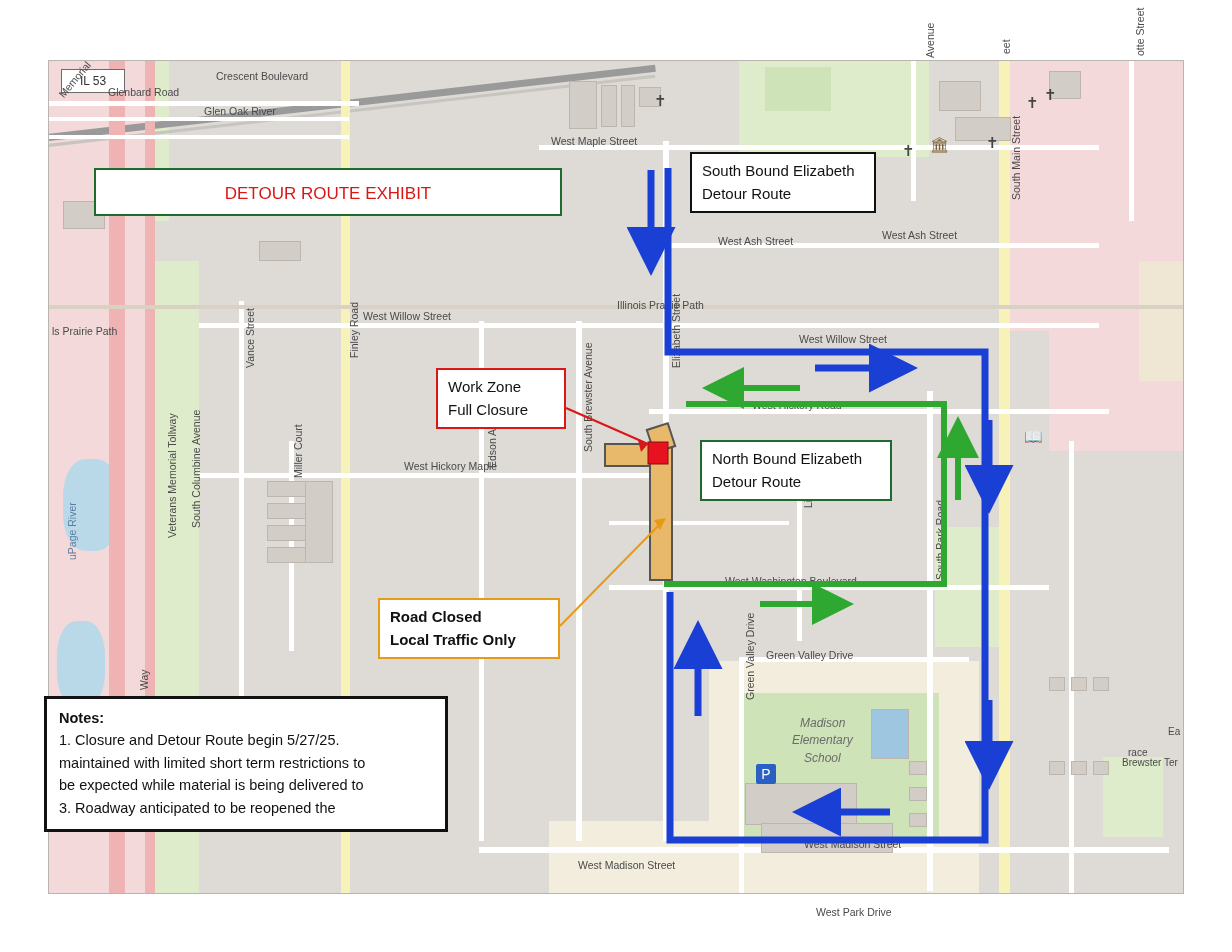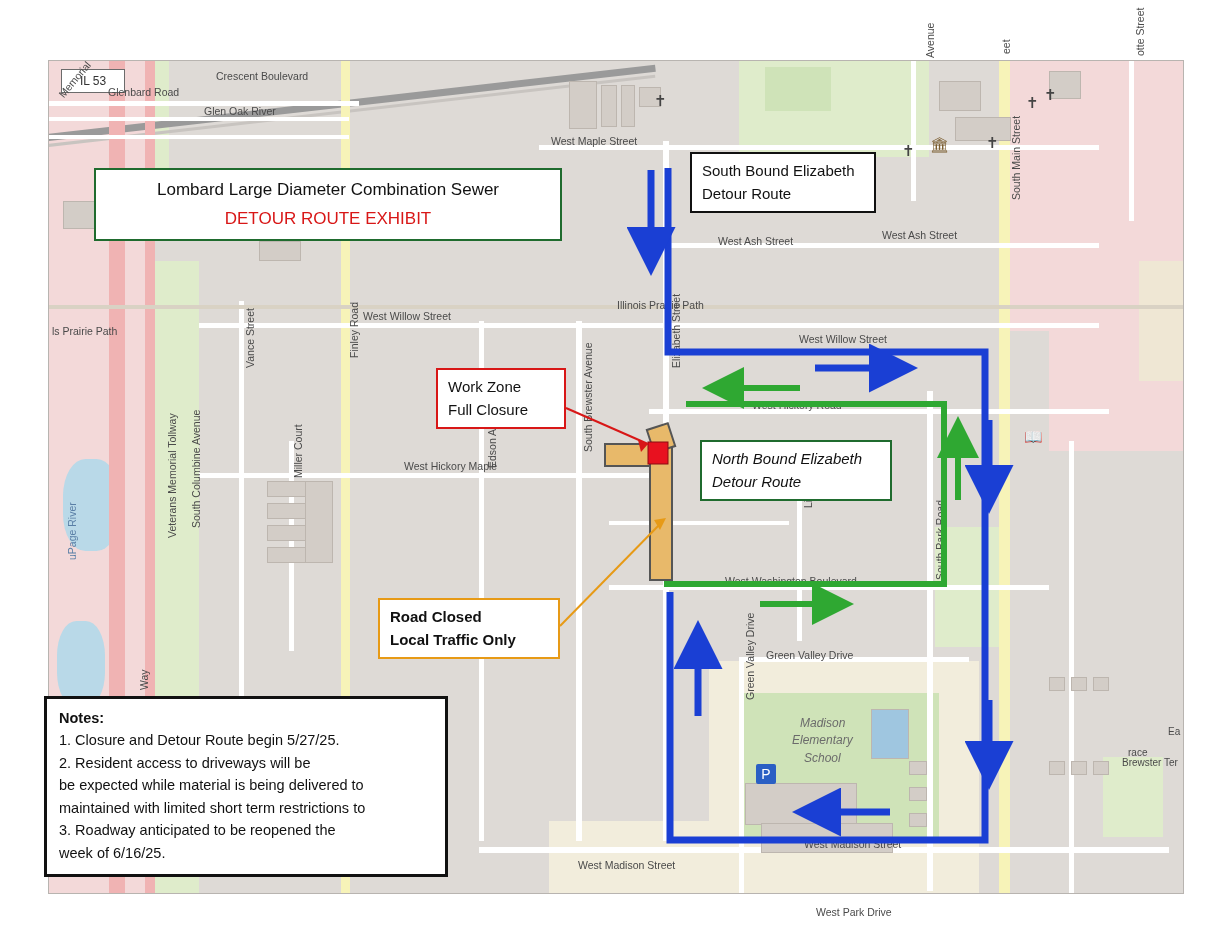--- a/index.html
+++ b/index.html
@@ -297,47 +297,44 @@
     <rect x="648" y="442" width="20" height="22" fill="#e8111f" stroke="#8a0c12" stroke-width="1"></rect>
 
     <line x1="566" y1="408" x2="648" y2="444" stroke="#d81717" stroke-width="2"></line>
     <polygon points="648,444 638,440 641,452" fill="#d81717"></polygon>
 
     <line x1="560" y1="626" x2="662" y2="522" stroke="#e79a16" stroke-width="2"></line>
     <polygon points="666,518 654,520 660,530" fill="#e79a16"></polygon>
   </svg>
 
   <div class="title-box">
-    <div class="t1">Lombard  Large Diameter Combination Sewer</div>
     <div class="t2">DETOUR ROUTE EXHIBIT</div>
   </div>
 
   <div class="callout black" style="left:690px;top:152px;width:186px;">
     <div>South Bound Elizabeth</div>
     <div>Detour Route</div>
   </div>
 
-  <div class="callout green" style="left:700px;top:440px;width:192px;font-style:italic;">
+  <div class="callout green" style="left:700px;top:440px;width:192px;">
     <div>North Bound Elizabeth</div>
     <div>Detour Route</div>
   </div>
 
   <div class="callout red" style="left:436px;top:368px;width:130px;">
     <div>Work Zone</div>
     <div>Full Closure</div>
   </div>
 
   <div class="callout orange" style="left:378px;top:598px;width:182px;font-weight:bold;">
     <div>Road Closed</div>
     <div>Local Traffic Only</div>
   </div>
 
   <div class="notes-box">
     <div class="hdr">Notes:</div>
     <div>1.  Closure and Detour Route begin 5/27/25.</div>
-    <div>2. Resident access to driveways will be</div>
+    <div>maintained with limited short term restrictions to</div>
     <div>be expected while material is being delivered to</div>
-    <div>maintained with limited short term restrictions to</div>
     <div>3.  Roadway anticipated to be reopened the</div>
-    <div>week of 6/16/25.</div>
   </div>
 
 </div>
 
 </body></html>

